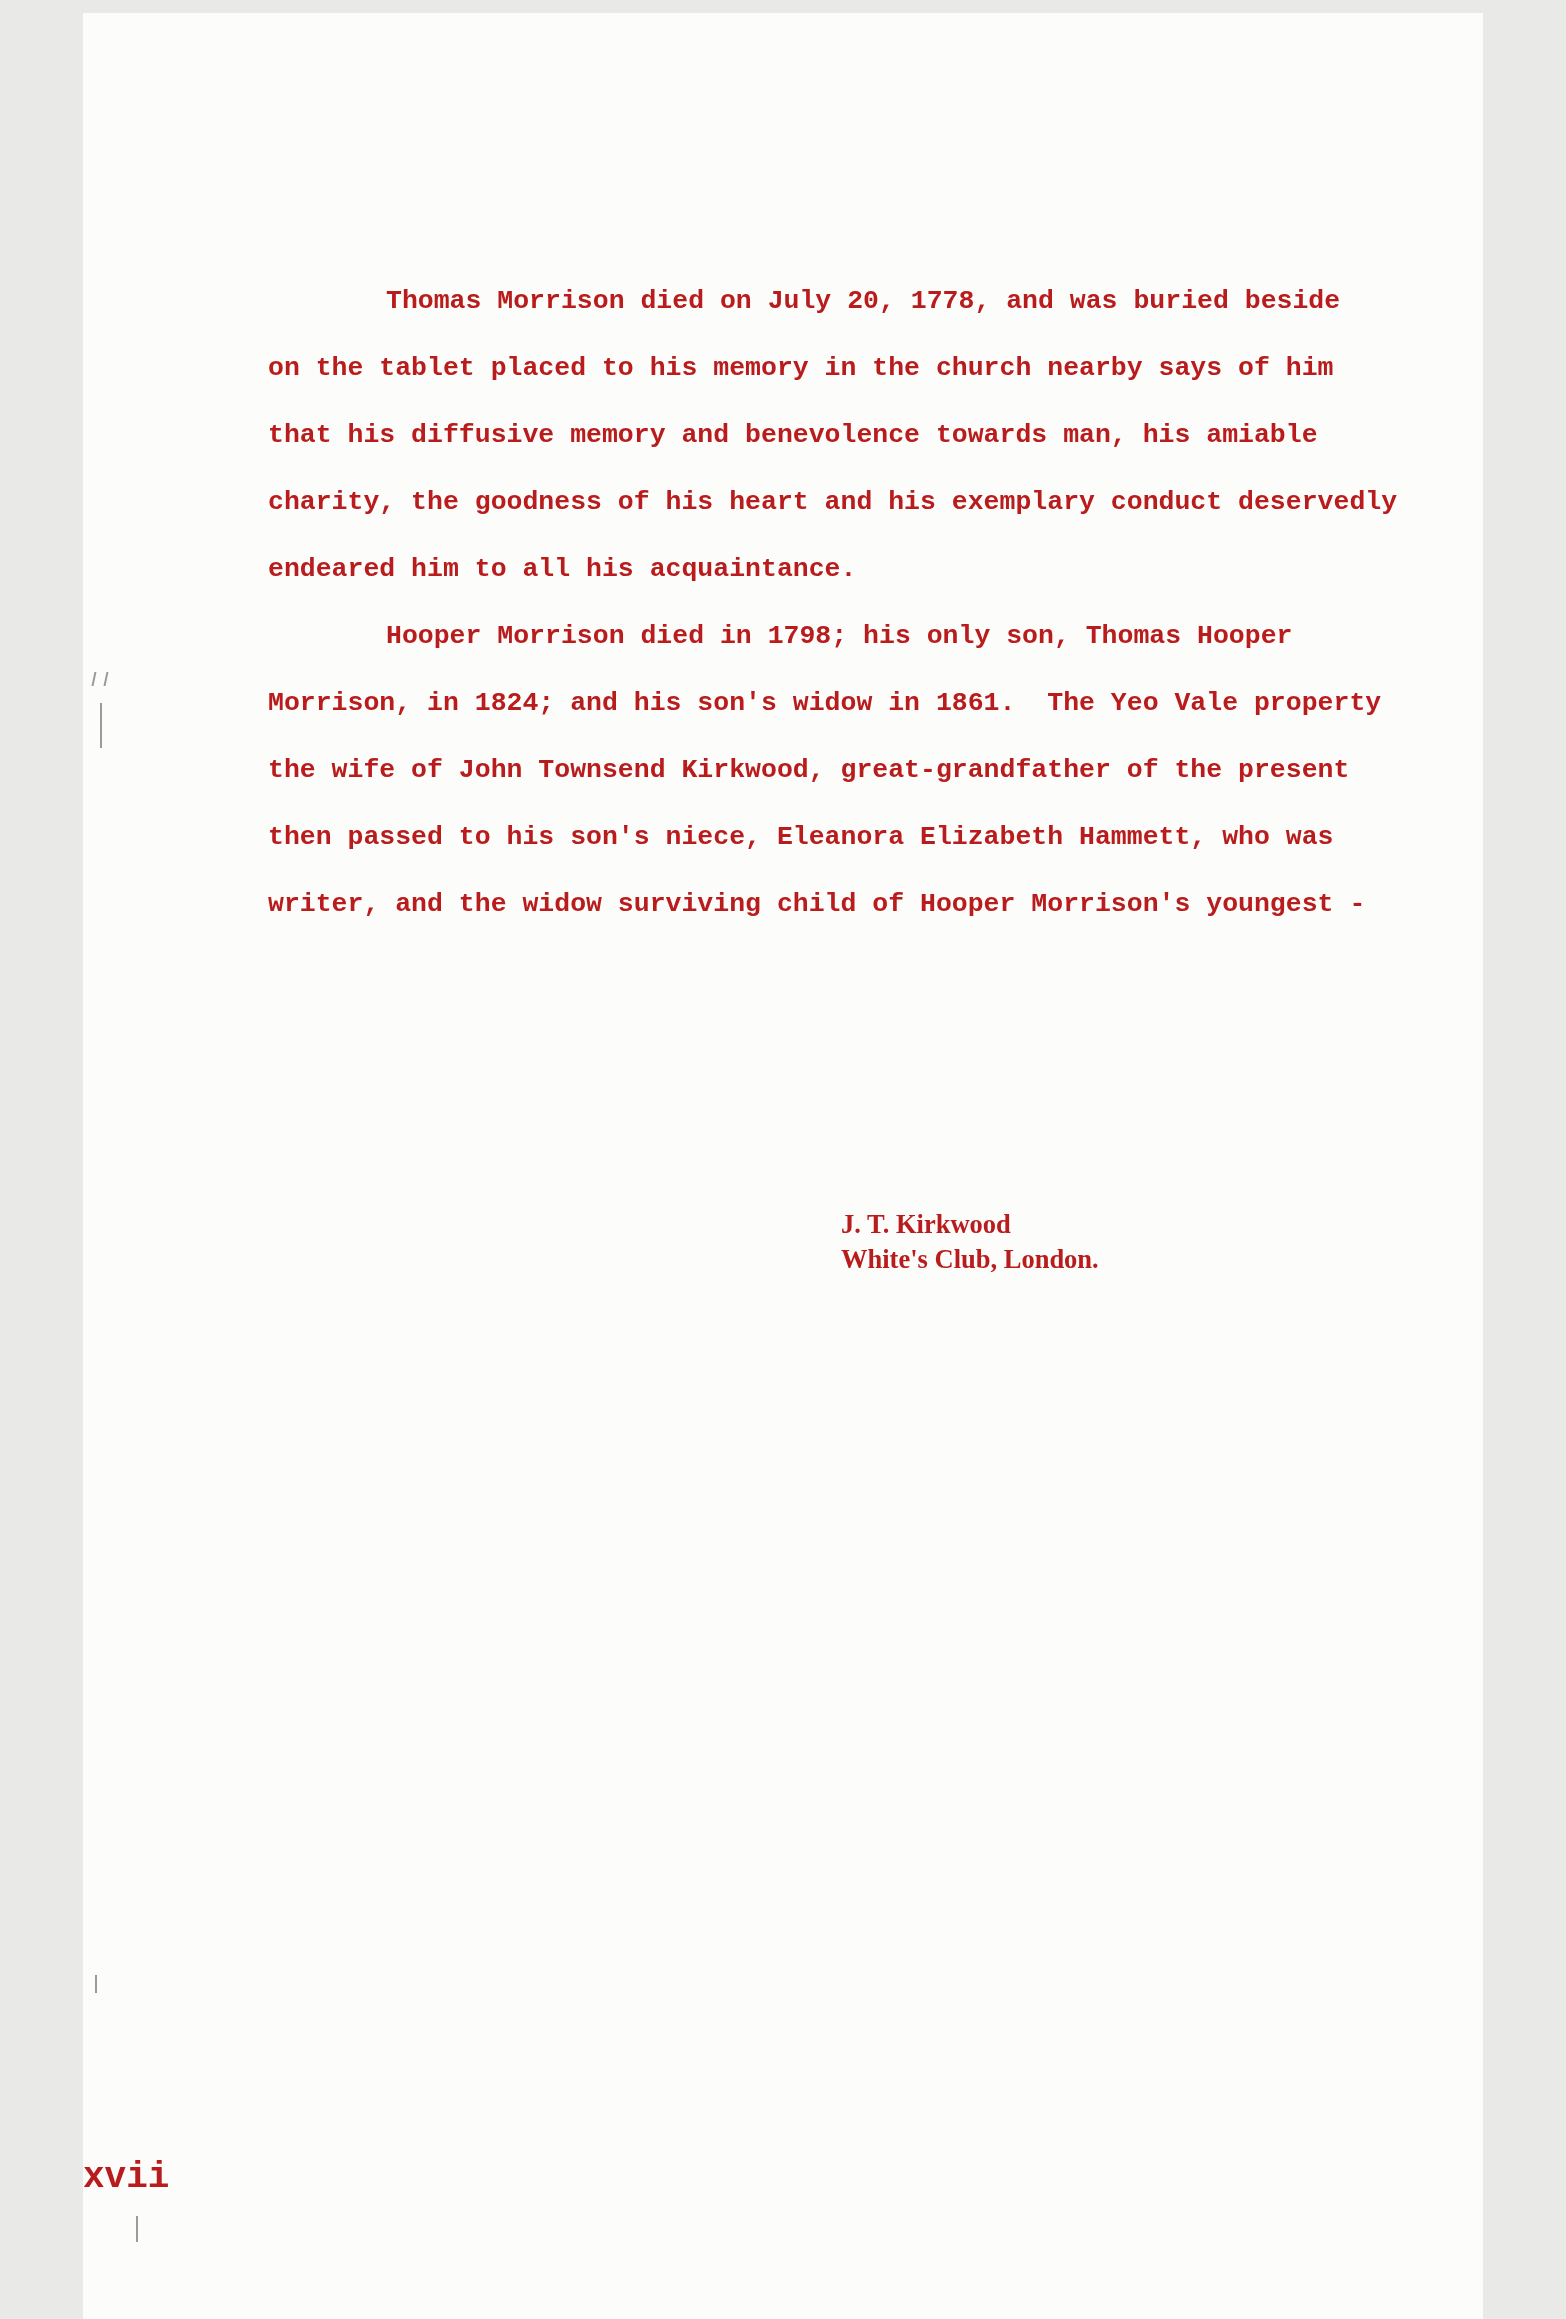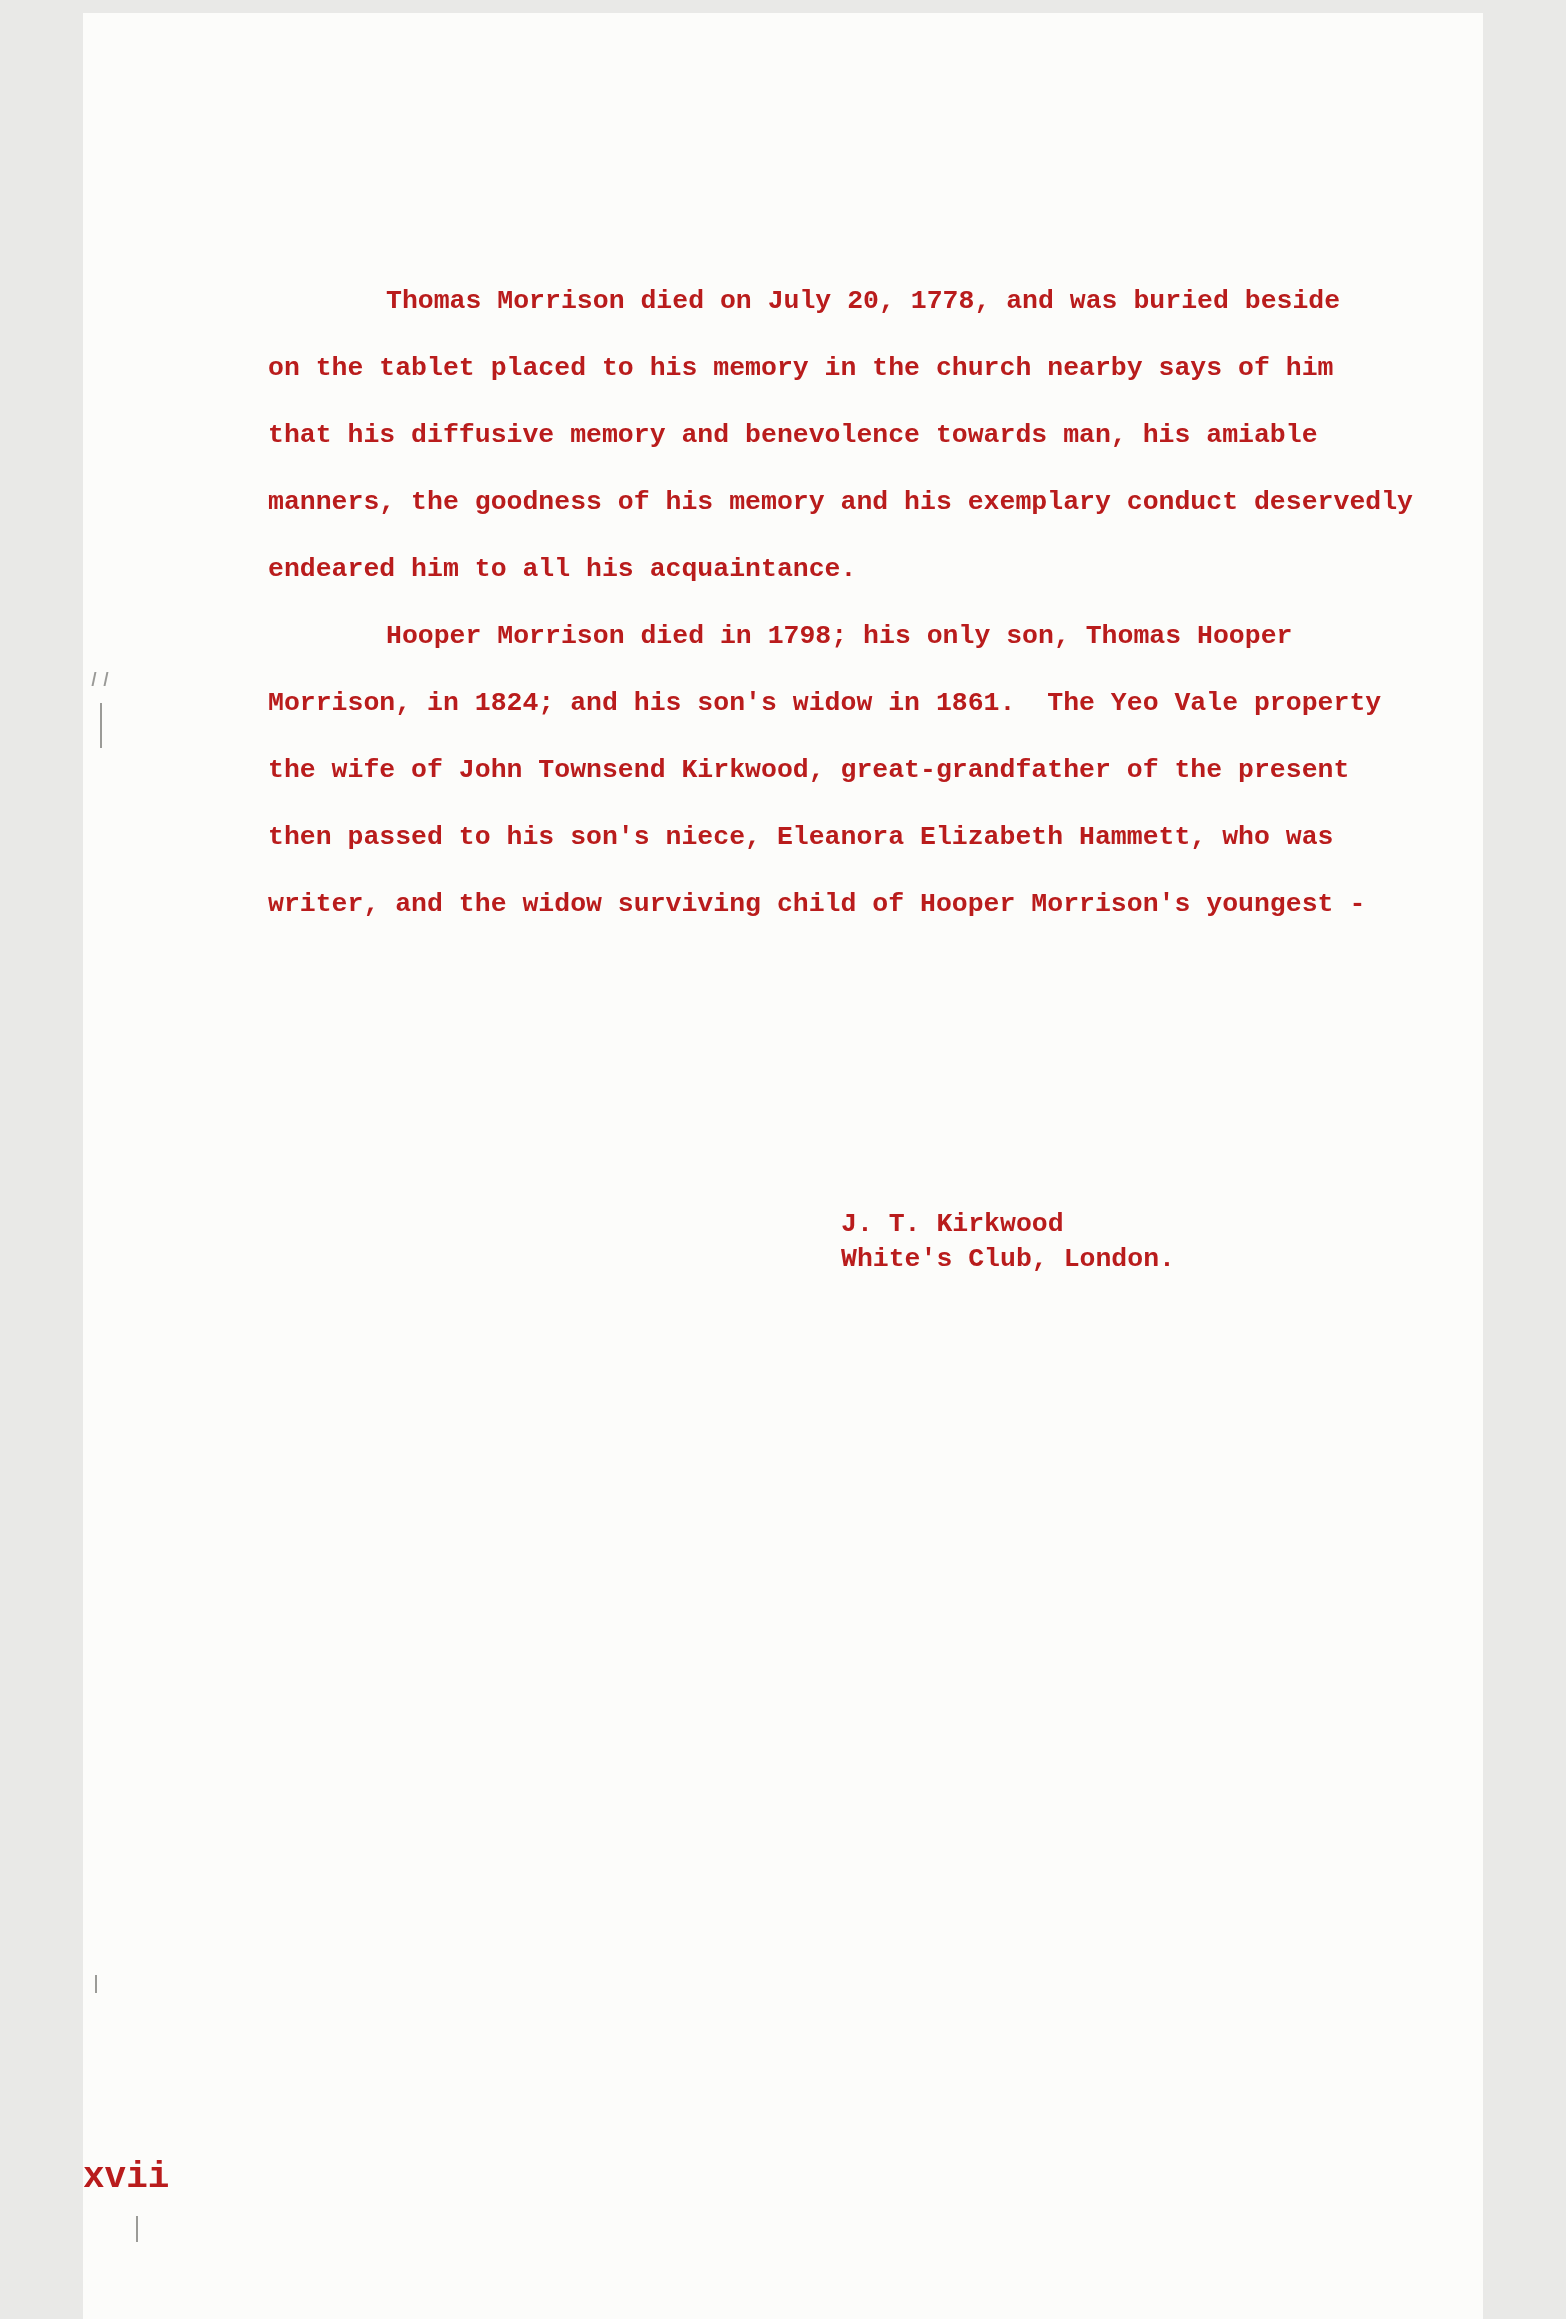--- a/index.html
+++ b/index.html
@@ -30,20 +30,21 @@
     line-height: 67px;
     height: 67px;
   }
   .indent {
     padding-left: 118px;
   }
   .signature {
     position: absolute;
     left: 758px;
     top: 1194px;
+    font-family: Liberation Serif, serif;
   }
   .signature .line {
     line-height: 35px;
     height: 35px;
   }
   .page-number {
     position: absolute;
     left: 0;
     top: 2145px;
     width: 100%;
@@ -90,21 +91,21 @@
 <body>
 
 <div class="page">
 
   <div class="body-text">
 
     <div class="para">
       <div class="line indent">Thomas Morrison died on July 20, 1778, and was buried beside</div>
       <div class="line">on the tablet placed to his memory in the church nearby says of him</div>
       <div class="line">that his diffusive memory and benevolence towards man, his amiable</div>
-      <div class="line">manners, the goodness of his memory and his exemplary conduct deservedly</div>
+      <div class="line">charity, the goodness of his heart and his exemplary conduct deservedly</div>
       <div class="line">endeared him to all his acquaintance.</div>
     </div>
 
     <div class="para">
       <div class="line indent">Hooper Morrison died in 1798; his only son, Thomas Hooper</div>
       <div class="line">Morrison, in 1824; and his son's widow in 1861.  The Yeo Vale property</div>
       <div class="line">the wife of John Townsend Kirkwood, great-grandfather of the present</div>
       <div class="line">then passed to his son's niece, Eleanora Elizabeth Hammett, who was</div>
       <div class="line">writer, and the widow surviving child of Hooper Morrison's youngest -</div>
     </div>

